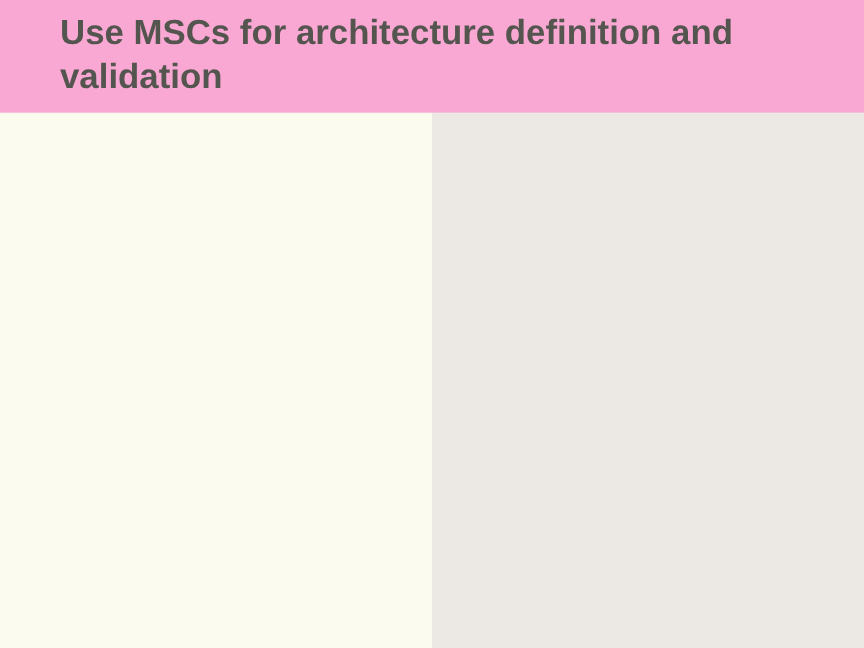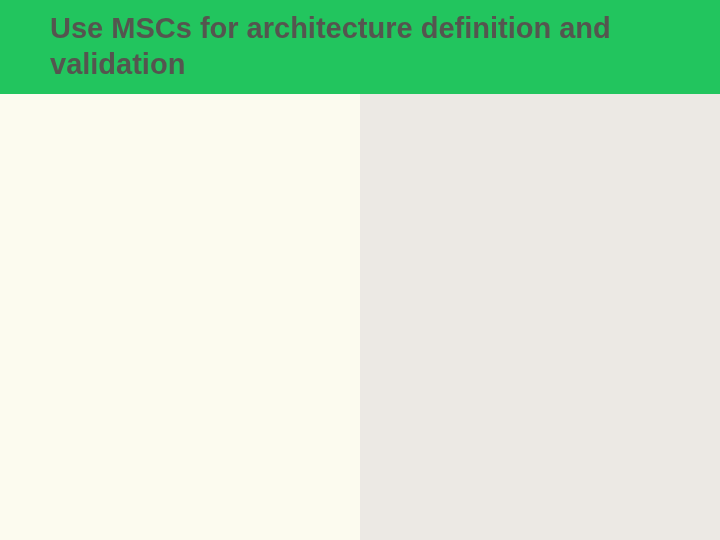--- a/index.html
+++ b/index.html
@@ -15,21 +15,21 @@
     height: 540px;
     position: relative;
     background: #ece9e4;
   }
   .header {
     position: absolute;
     top: 0;
     left: 0;
     width: 720px;
     height: 94px;
-    background: #22c55e;
+    background: #f9a8d4;
     box-sizing: border-box;
     padding: 10px 12px 0 50px;
   }
   .title {
     font-size: 29px;
     font-weight: bold;
     color: #55554f;
     line-height: 1.25;
   }
   .left-panel {

